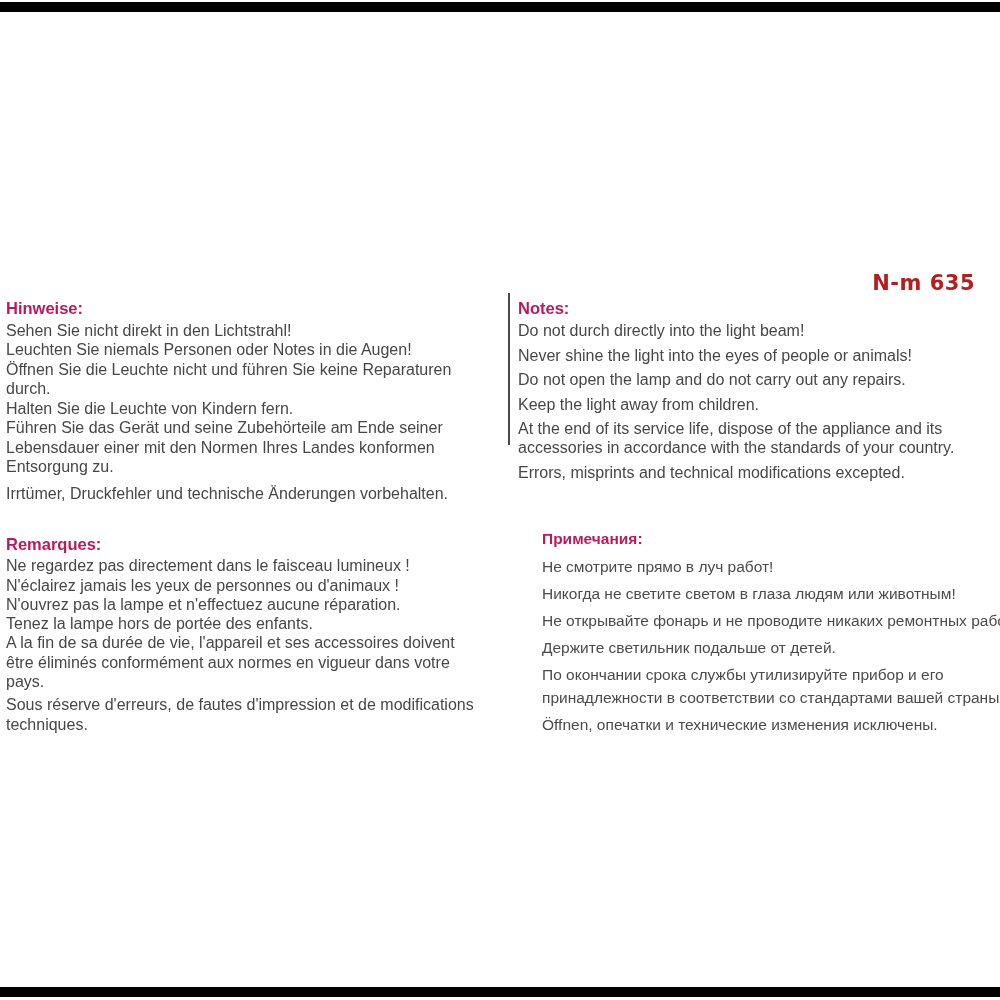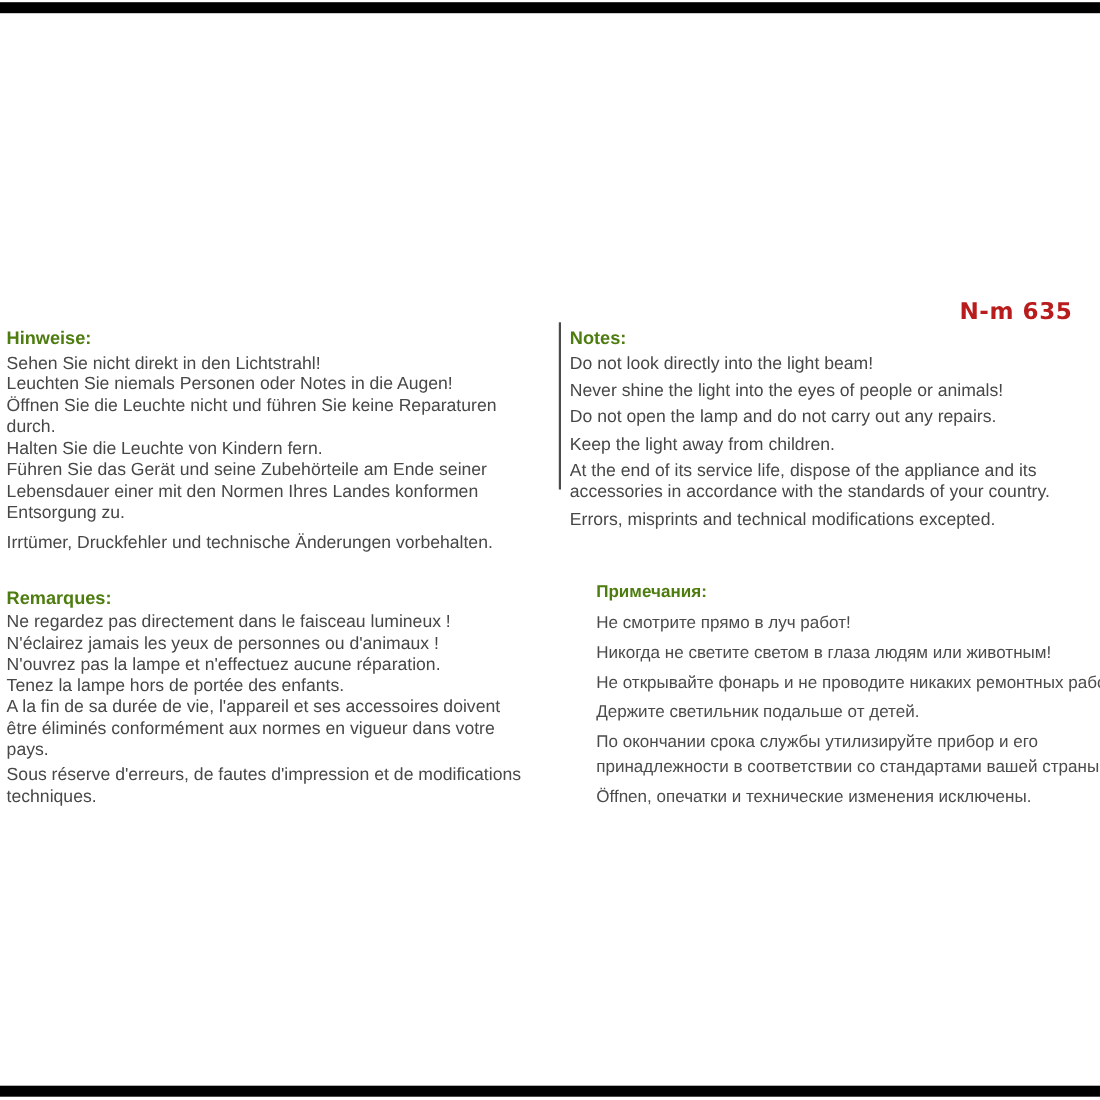--- a/index.html
+++ b/index.html
@@ -24,21 +24,21 @@
     letter-spacing: 0.5px;
   }
 
   .col-divider {
     position: absolute; left: 508px; top: 293px;
     width: 2px; height: 152px; background: #4a4a4a;
   }
 
   .section { position: absolute; color: #474747; }
   .section .heading {
-    font-weight: bold; color: #4d7c0f;
+    font-weight: bold; color: #be185d;
     margin: 0 0 2px 0; white-space: pre;
   }
   .section .item { margin: 0; white-space: pre; }
 
   .sec-de { left: 6px; top: 299px; width: 500px; font-size: 16px; }
   .sec-de .heading { font-size: 16.5px; line-height: 19.5px; }
   .sec-de .item { line-height: 19.5px; }
   .sec-de .item:last-child { margin-top: 7px; }
 
   .sec-en { left: 518px; top: 299px; width: 480px; font-size: 16px; }
@@ -77,21 +77,21 @@
 Lebensdauer einer mit den Normen Ihres Landes konformen
 Entsorgung zu.</p>
       <p class="item">Irrtümer, Druckfehler und technische Änderungen vorbehalten.</p>
     </div>
 </div>
 
 <div class="section sec-en">
   <p class="heading">Notes:</p>
   <div>
 
-  <p class="item">Do not look directly into the light beam!</p>
+  <p class="item">Do not durch directly into the light beam!</p>
       <p class="item">Never shine the light into the eyes of people or animals!</p>
       <p class="item">Do not open the lamp and do not carry out any repairs.</p>
       <p class="item">Keep the light away from children.</p>
       <p class="item">At the end of its service life, dispose of the appliance and its
 accessories in accordance with the standards of your country.</p>
       <p class="item">Errors, misprints and technical modifications excepted.</p>
     </div>
 </div>
 
 <div class="section sec-fr">

